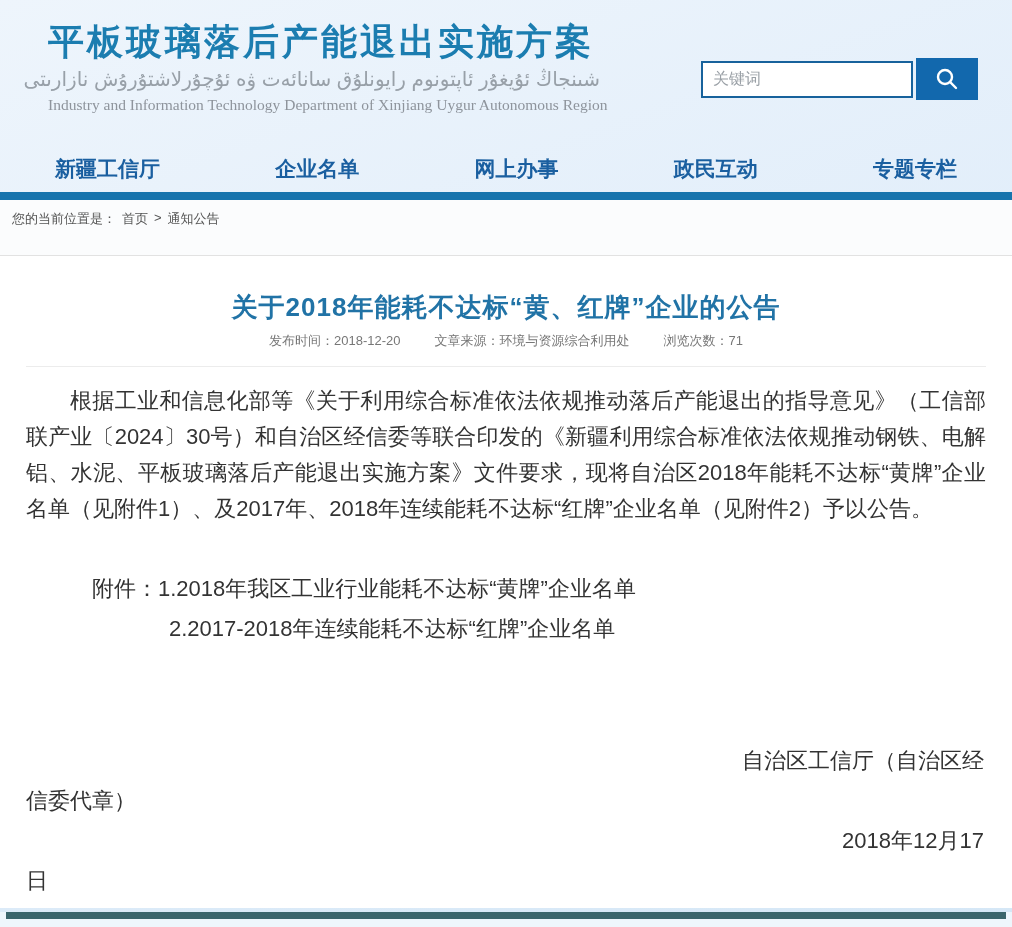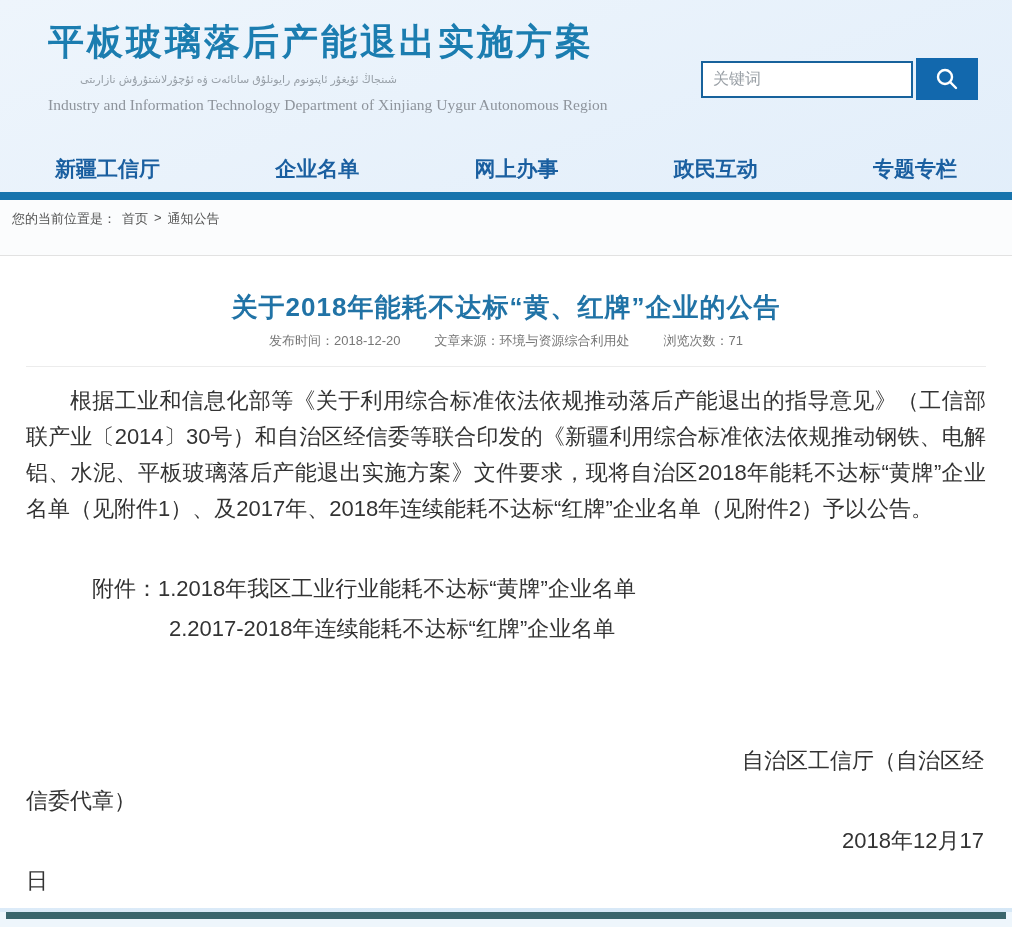--- a/index.html
+++ b/index.html
@@ -17,22 +17,22 @@
 
   
   .header { height: 145px; position: relative; }
   .logo-block { position: absolute; left: 48px; top: 20px; }
   .title-cn {
     font-size: 36px; font-weight: bold; color: #1b7db0;
     letter-spacing: 3px; line-height: 44px; white-space: nowrap;
   }
   .title-ug {
     direction: rtl; text-align: left;
-    font-size: 11px; color: #98a0a8; line-height: 26px;
-    width: 552px; margin-top: 2px; white-space: nowrap; margin-left: 32px;
+    font-size: 20px; color: #98a0a8; line-height: 26px;
+    width: 552px; margin-top: 2px; white-space: nowrap;
   }
   .title-en {
     font-family: "Liberation Serif", "DejaVu Serif", serif;
     font-size: 15.5px; color: #8e949c; line-height: 22px; margin-top: 2px;
     white-space: nowrap;
   }
   .search-box {
     position: absolute; top: 58px; right: 34px;
     display: flex; align-items: center;
   }
@@ -143,21 +143,21 @@
   <div class="content">
     <div class="article-head">
       <div class="article-title">关于2018年能耗不达标“黄、红牌”企业的公告</div>
       <div class="article-meta">
         <span>发布时间：2018-12-20</span>
         <span>文章来源：环境与资源综合利用处</span>
         <span>浏览次数：71</span>
       </div>
     </div>
 
-    <p class="article-body">根据工业和信息化部等《关于利用综合标准依法依规推动落后产能退出的指导意见》（工信部联产业〔2014〕30号）和自治区经信委等联合印发的《新疆利用综合标准依法依规推动钢铁、电解铝、水泥、平板玻璃落后产能退出实施方案》文件要求，现将自治区2018年能耗不达标“黄牌”企业名单（见附件1）、及2017年、2018年连续能耗不达标“红牌”企业名单（见附件2）予以公告。</p>
+    <p class="article-body">根据工业和信息化部等《关于利用综合标准依法依规推动落后产能退出的指导意见》（工信部联产业〔2024〕30号）和自治区经信委等联合印发的《新疆利用综合标准依法依规推动钢铁、电解铝、水泥、平板玻璃落后产能退出实施方案》文件要求，现将自治区2018年能耗不达标“黄牌”企业名单（见附件1）、及2017年、2018年连续能耗不达标“红牌”企业名单（见附件2）予以公告。</p>
 
     <div class="attachments">
       <div class="attach-line1">附件：1.2018年我区工业行业能耗不达标“黄牌”企业名单</div>
       <div class="attach-line2">2.2017-2018年连续能耗不达标“红牌”企业名单</div>
     </div>
 
     <div class="signature">
       <div class="sig-right">自治区工信厅（自治区经</div>
       <div class="sig-left">信委代章）</div>
       <div class="sig-right">2018年12月17</div>

